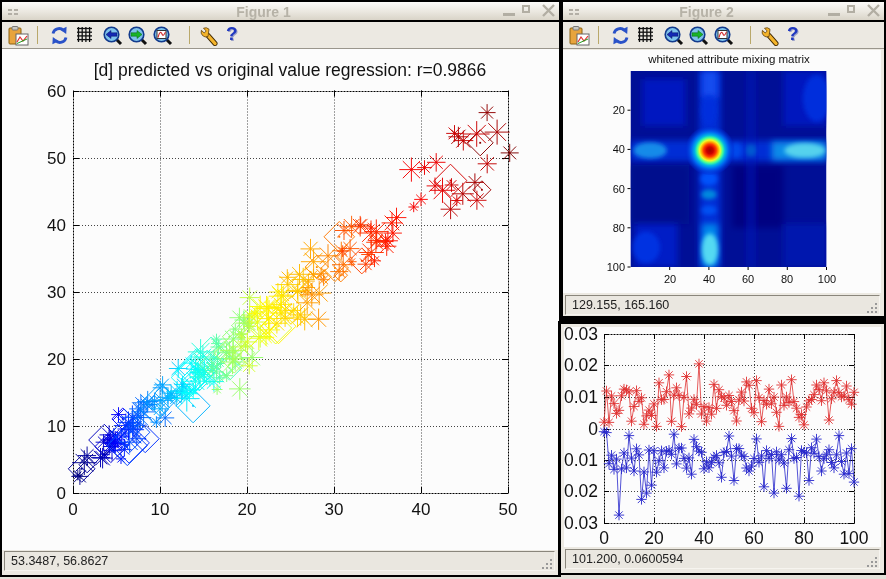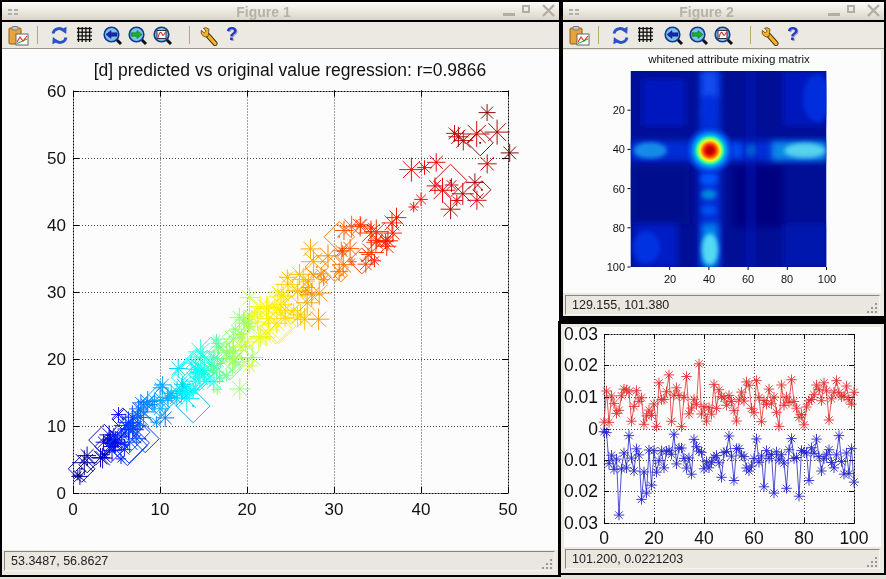--- a/index.html
+++ b/index.html
@@ -532,21 +532,21 @@
 <text x="62" y="182" font-size="11" fill="#111" text-anchor="end" font-family="Liberation Sans, sans-serif">80</text>
 <line x1="224.3" y1="217" x2="224.3" y2="220" stroke="#000" stroke-width="1"></line>
 <text x="224" y="233" font-size="11" fill="#111" text-anchor="middle" font-family="Liberation Sans, sans-serif">80</text>
 <line x1="64.5" y1="217.0" x2="67.5" y2="217.0" stroke="#000" stroke-width="1"></line>
 <text x="62" y="221" font-size="11" fill="#111" text-anchor="end" font-family="Liberation Sans, sans-serif">100</text>
 <line x1="263.5" y1="217" x2="263.5" y2="220" stroke="#000" stroke-width="1"></line>
 <text x="264" y="233" font-size="11" fill="#111" text-anchor="middle" font-family="Liberation Sans, sans-serif">100</text>
 <text x="166" y="13" font-size="11.5" fill="#111" text-anchor="middle" font-family="Liberation Sans, sans-serif">whitened attribute mixing matrix</text>
 </svg>
 <div style="position:absolute;left:565px;top:295px;width:315px;height:20px;background:#eae7e0;border:1px solid;border-color:#8a867c #f6f4ef #f6f4ef #8a867c;"></div>
-<div style="position:absolute;left:572px;top:298px;font:12.5px &quot;Liberation Sans&quot;,sans-serif;color:#222;">129.155,  101.380</div>
+<div style="position:absolute;left:572px;top:298px;font:12.5px &quot;Liberation Sans&quot;,sans-serif;color:#222;">129.155,  165.160</div>
 <svg xmlns="http://www.w3.org/2000/svg" width="13" height="13" style="position:absolute;left:866px;top:302px">
     <rect x="9" y="1" width="2" height="2" fill="#999"></rect>
     <rect x="5" y="5" width="2" height="2" fill="#999"></rect>
     <rect x="9" y="5" width="2" height="2" fill="#999"></rect>
     <rect x="1" y="9" width="2" height="2" fill="#999"></rect>
     <rect x="5" y="9" width="2" height="2" fill="#999"></rect>
     <rect x="9" y="9" width="2" height="2" fill="#999"></rect>
   </svg>
 <div style="position:absolute;left:558px;top:321px;width:328px;height:254px;background:#000;"></div>
 <div style="position:absolute;left:561px;top:324px;width:323px;height:249px;background:#ece9e2;"></div>
@@ -800,20 +800,20 @@
 <text x="34" y="170" font-size="17.5" fill="#111" text-anchor="end" font-family="Liberation Sans, sans-serif">0.02</text>
 <text x="34" y="202" font-size="17.5" fill="#111" text-anchor="end" font-family="Liberation Sans, sans-serif">0.03</text>
 <text x="40" y="217" font-size="17.5" fill="#111" text-anchor="middle" font-family="Liberation Sans, sans-serif">0</text>
 <text x="90" y="217" font-size="17.5" fill="#111" text-anchor="middle" font-family="Liberation Sans, sans-serif">20</text>
 <text x="140" y="217" font-size="17.5" fill="#111" text-anchor="middle" font-family="Liberation Sans, sans-serif">40</text>
 <text x="190" y="217" font-size="17.5" fill="#111" text-anchor="middle" font-family="Liberation Sans, sans-serif">60</text>
 <text x="240" y="217" font-size="17.5" fill="#111" text-anchor="middle" font-family="Liberation Sans, sans-serif">80</text>
 <text x="290" y="217" font-size="17.5" fill="#111" text-anchor="middle" font-family="Liberation Sans, sans-serif">100</text>
 </svg>
 <div style="position:absolute;left:565px;top:549px;width:315px;height:20px;background:#eae7e0;border:1px solid;border-color:#8a867c #f6f4ef #f6f4ef #8a867c;"></div>
-<div style="position:absolute;left:572px;top:552px;font:12.5px &quot;Liberation Sans&quot;,sans-serif;color:#222;">101.200,  0.0221203</div>
+<div style="position:absolute;left:572px;top:552px;font:12.5px &quot;Liberation Sans&quot;,sans-serif;color:#222;">101.200,  0.0600594</div>
 <svg xmlns="http://www.w3.org/2000/svg" width="13" height="13" style="position:absolute;left:866px;top:556px">
     <rect x="9" y="1" width="2" height="2" fill="#999"></rect>
     <rect x="5" y="5" width="2" height="2" fill="#999"></rect>
     <rect x="9" y="5" width="2" height="2" fill="#999"></rect>
     <rect x="1" y="9" width="2" height="2" fill="#999"></rect>
     <rect x="5" y="9" width="2" height="2" fill="#999"></rect>
     <rect x="9" y="9" width="2" height="2" fill="#999"></rect>
   </svg>
 </body></html>

